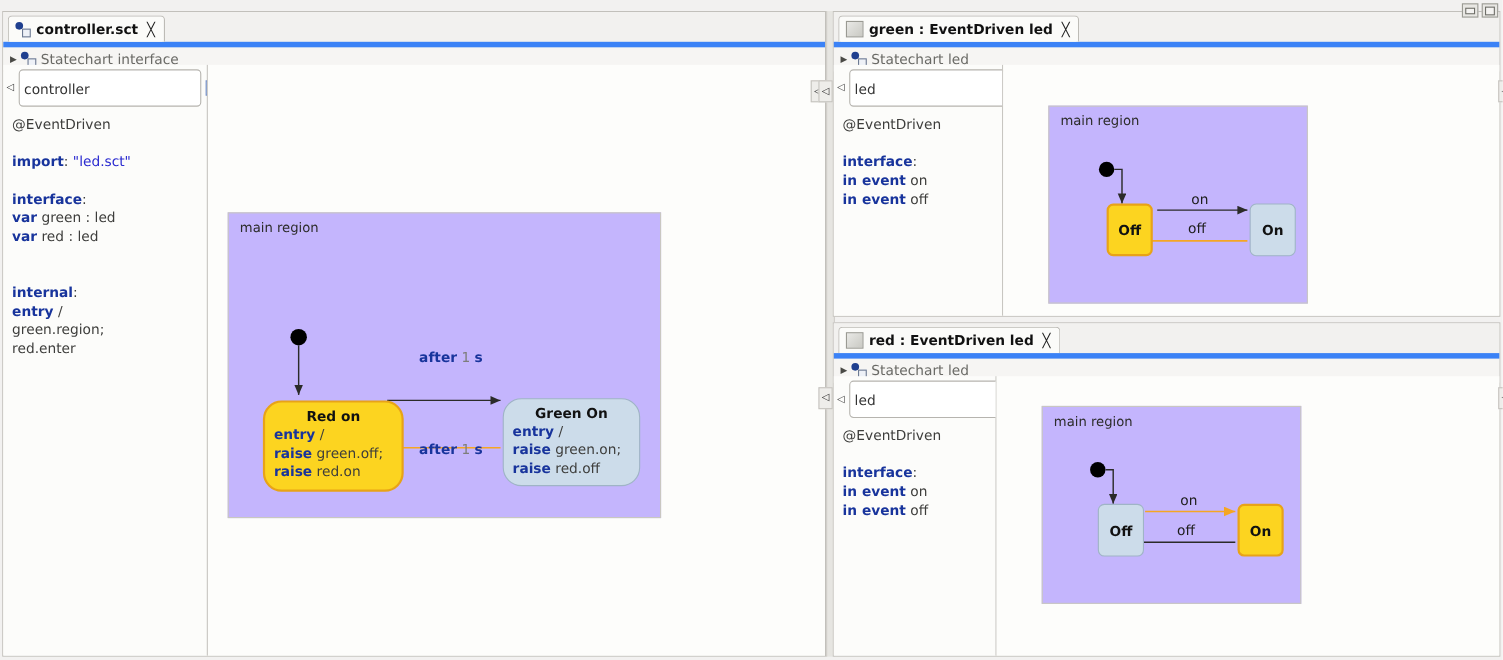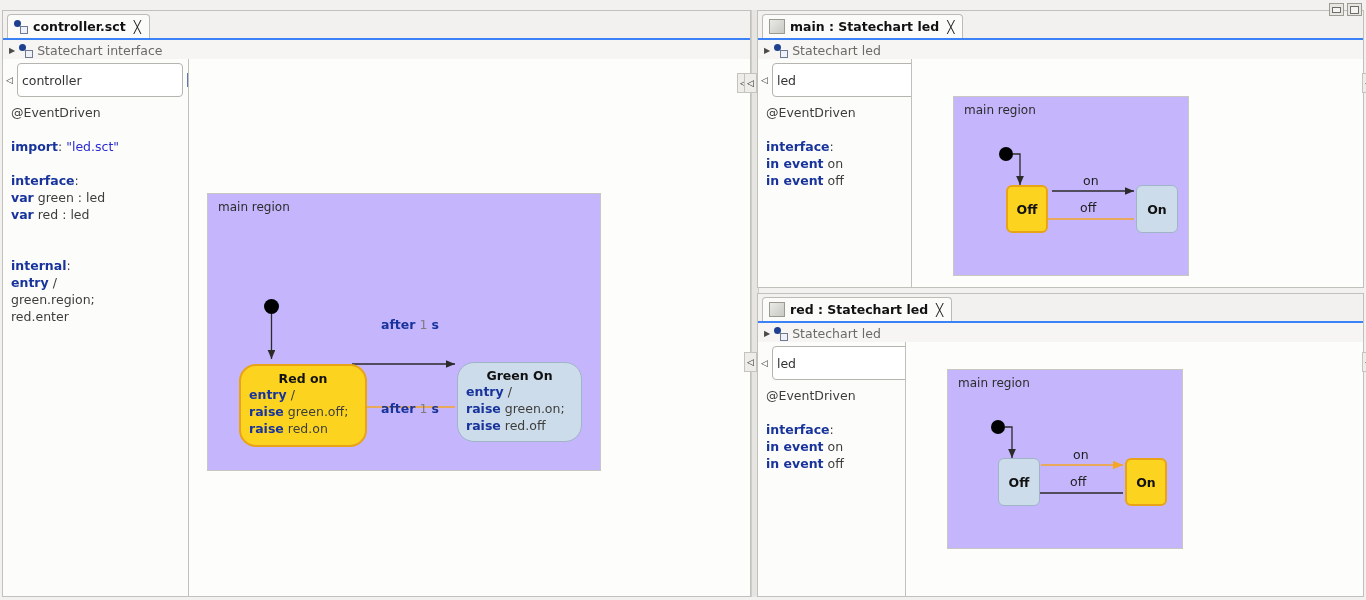--- a/index.html
+++ b/index.html
@@ -16,21 +16,21 @@
   .win-controls{position:absolute;top:3px;right:4px;display:flex;gap:3px;z-index:40;}
   .win-btn{width:13px;height:11px;border:1px solid #9b9b94;background:#e8e7e3;
            display:flex;align-items:center;justify-content:center;}
   .win-btn i{display:block;border:1px solid #6e6e68;width:7px;height:4px;background:#f4f3f1;}
   .win-btn.maxi i{height:6px;width:7px;}
 
   
   .panel{position:absolute;background:#fbfbf9;border:1px solid #c2c0bb;box-sizing:border-box;}
 
   .tabbar{position:relative;height:27px;background:#f2f1ef;
-          border-bottom:2px solid #3b82f6;}
+          border-bottom:5px solid #3b82f6;}
   .tab{position:absolute;left:4px;top:3px;height:24px;
        display:flex;align-items:center;gap:5px;padding:0 8px 0 6px;
        background:#fbfbf9;border:1px solid #bdbbb6;border-bottom:none;
        border-radius:4px 4px 0 0;box-sizing:border-box;}
   .tab-title{font-size:12.5px;font-weight:bold;color:#111;white-space:nowrap;}
   .tab-close{font-size:12px;color:#222;margin-left:3px;line-height:1;}
 
   
   .ic-sct{position:relative;width:14px;height:13px;flex:0 0 14px;}
   .ic-sct::before{content:"";position:absolute;left:0;top:0;width:7px;height:7px;
@@ -227,21 +227,21 @@
     <div class="edge-arrow" style="left:734px;top:62px;">◁</div>
   </div>
 
   <div class="splitter" style="left:751px;top:10px;width:6px;height:587px;"></div>
 
   <div class="panel" style="left:757px;top:10px;width:607px;height:278px;">
 
     <div class="tabbar">
       <div class="tab">
         <span class="ic-sq"></span>
-        <span class="tab-title">main : Statechart led</span>
+        <span class="tab-title">green : EventDriven led</span>
         <span class="tab-close">╳</span>
       </div>
     </div>
 
     <div class="crumb">
       <span class="arrow">▶</span>
       <span class="ic-sct"></span>
       <span>Statechart led</span>
     </div>
 
@@ -302,21 +302,21 @@
 
     <div class="edge-arrow" style="left:-14px;top:62px;">◁</div>
     <div class="edge-arrow" style="right:-12px;top:62px;">◁</div>
   </div>
 
   <div class="panel" style="left:757px;top:293px;width:607px;height:304px;">
 
     <div class="tabbar">
       <div class="tab">
         <span class="ic-sq"></span>
-        <span class="tab-title">red : Statechart led</span>
+        <span class="tab-title">red : EventDriven led</span>
         <span class="tab-close">╳</span>
       </div>
     </div>
 
     <div class="crumb">
       <span class="arrow">▶</span>
       <span class="ic-sct"></span>
       <span>Statechart led</span>
     </div>
 

